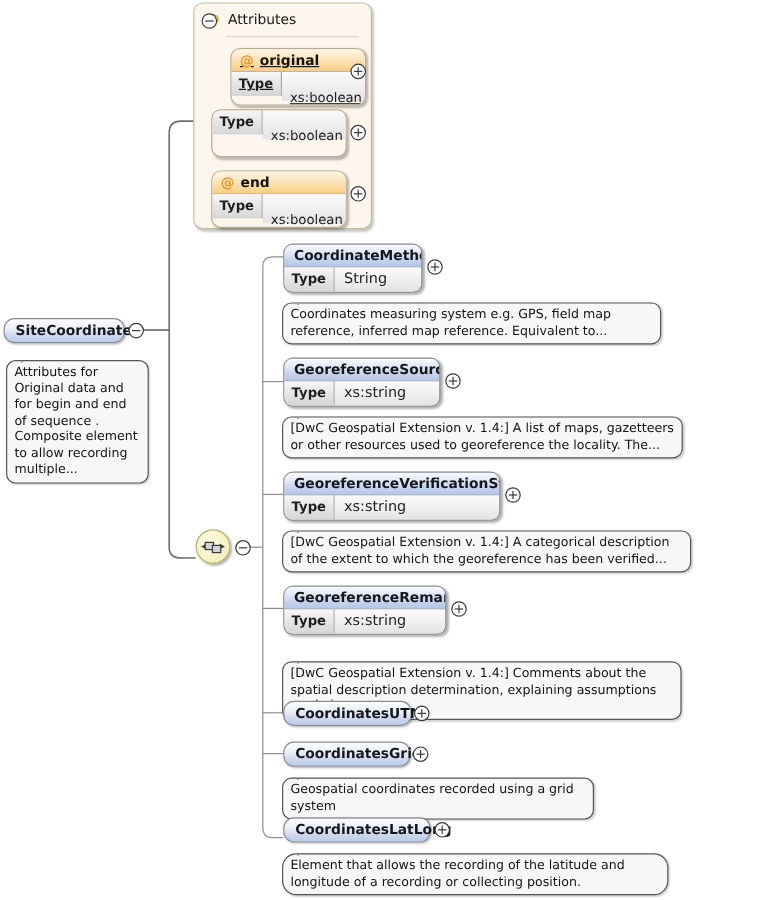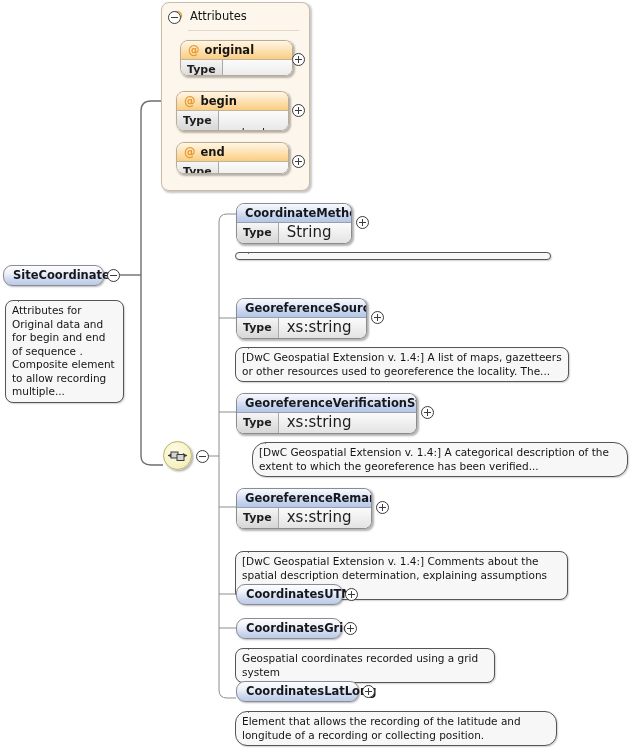--- a/index.html
+++ b/index.html
@@ -72,21 +72,21 @@
     font-weight: bold;
     font-size: 11px;
     color: #1d1d1d;
     background: linear-gradient(to bottom, #f6f6f6 0%, #e2e2e2 60%, #d6d6d6 100%);
     border-right: 1px solid #a8a8a8;
   }
   .elembox .typerow .tval {
     box-sizing: border-box;
     padding: 0 8px;
     line-height: 19px;
-    font-size: 15px;
+    font-size: 12px;
     color: #1d1d1d;
     background: linear-gradient(to bottom, #fbfbfb 0%, #ededed 60%, #e3e3e3 100%);
     flex: 1;
     white-space: nowrap;
   }
 
   
   .attrpanel {
     position: absolute;
     box-sizing: border-box;
@@ -259,43 +259,40 @@
 
 <div class="attrpanel" style="left:161px; top:2px; width:149px; height:189px;">
   <div class="ahdr">
     <span class="at">@</span>
     <span>Attributes</span>
   </div>
   <div class="tog" style="left:6px; top:8px;"></div>
   <div class="sep"></div>
 </div>
 
-<div class="attrbox" style="left:180px; top:40px; width:113px; height:36px;">
+<div class="attrbox" style="left:192px; top:40px; width:113px; height:48px;text-decoration:underline;">
   <div class="hdr">
     <span class="at">@</span><span>original</span>
   </div>
   <div class="typerow">
     <div class="tlabel">Type</div>
     <div class="tval">xs:boolean</div>
   </div>
 </div>
 <div class="tog plus" style="left:292px; top:53px;"></div>
 
 <div class="attrbox" style="left:176px; top:91px; width:113px; height:40px;">
-  <div class="hdr">
-    <span class="at">@</span><span>begin</span>
-  </div>
   <div class="typerow">
     <div class="tlabel">Type</div>
     <div class="tval">xs:boolean</div>
   </div>
 </div>
 <div class="tog plus" style="left:292px; top:104px;"></div>
 
-<div class="attrbox" style="left:176px; top:142px; width:113px; height:32px;">
+<div class="attrbox" style="left:176px; top:142px; width:113px; height:48px;">
   <div class="hdr">
     <span class="at">@</span><span>end</span>
   </div>
   <div class="typerow">
     <div class="tlabel">Type</div>
     <div class="tval">xs:boolean</div>
   </div>
 </div>
 <div class="tog plus" style="left:292px; top:155px;"></div>
 
@@ -321,20 +318,21 @@
 <div class="elembox" style="left:236px; top:203px; width:116px; height:41px;">
   <div class="hdr">CoordinateMethod</div>
   <div class="typerow">
     <div class="tlabel">Type</div>
     <div class="tval">String</div>
   </div>
 </div>
 <div class="tog plus" style="left:356px; top:216px;"></div>
 <div class="note" style="left:235px; top:252px; width:316px;">
   <div class="tail"></div>
+  <span>Coordinates measuring system e.g. GPS, field map reference, inferred map reference. Equivalent to...</span>
 </div>
 
 <div class="elembox" style="left:236px; top:298px; width:131px; height:41px;">
   <div class="hdr">GeoreferenceSources</div>
   <div class="typerow">
     <div class="tlabel">Type</div>
     <div class="tval">xs:string</div>
   </div>
 </div>
 <div class="tog plus" style="left:371px; top:311px;"></div>
@@ -344,21 +342,21 @@
 </div>
 
 <div class="elembox" style="left:236px; top:393px; width:181px; height:41px;">
   <div class="hdr">GeoreferenceVerificationStatus</div>
   <div class="typerow">
     <div class="tlabel">Type</div>
     <div class="tval">xs:string</div>
   </div>
 </div>
 <div class="tog plus" style="left:421px; top:406px;"></div>
-<div class="note" style="left:252px; top:442px; width:376px;border-radius:14px;">
+<div class="note" style="left:235px; top:442px; width:341px;">
   <div class="tail"></div>
   <span>[DwC Geospatial Extension v. 1.4:] A categorical description of the extent to which the georeference has been verified...</span>
 </div>
 
 <div class="elembox" style="left:236px; top:488px; width:136px; height:41px;">
   <div class="hdr">GeoreferenceRemarks</div>
   <div class="typerow">
     <div class="tlabel">Type</div>
     <div class="tval">xs:string</div>
   </div>

